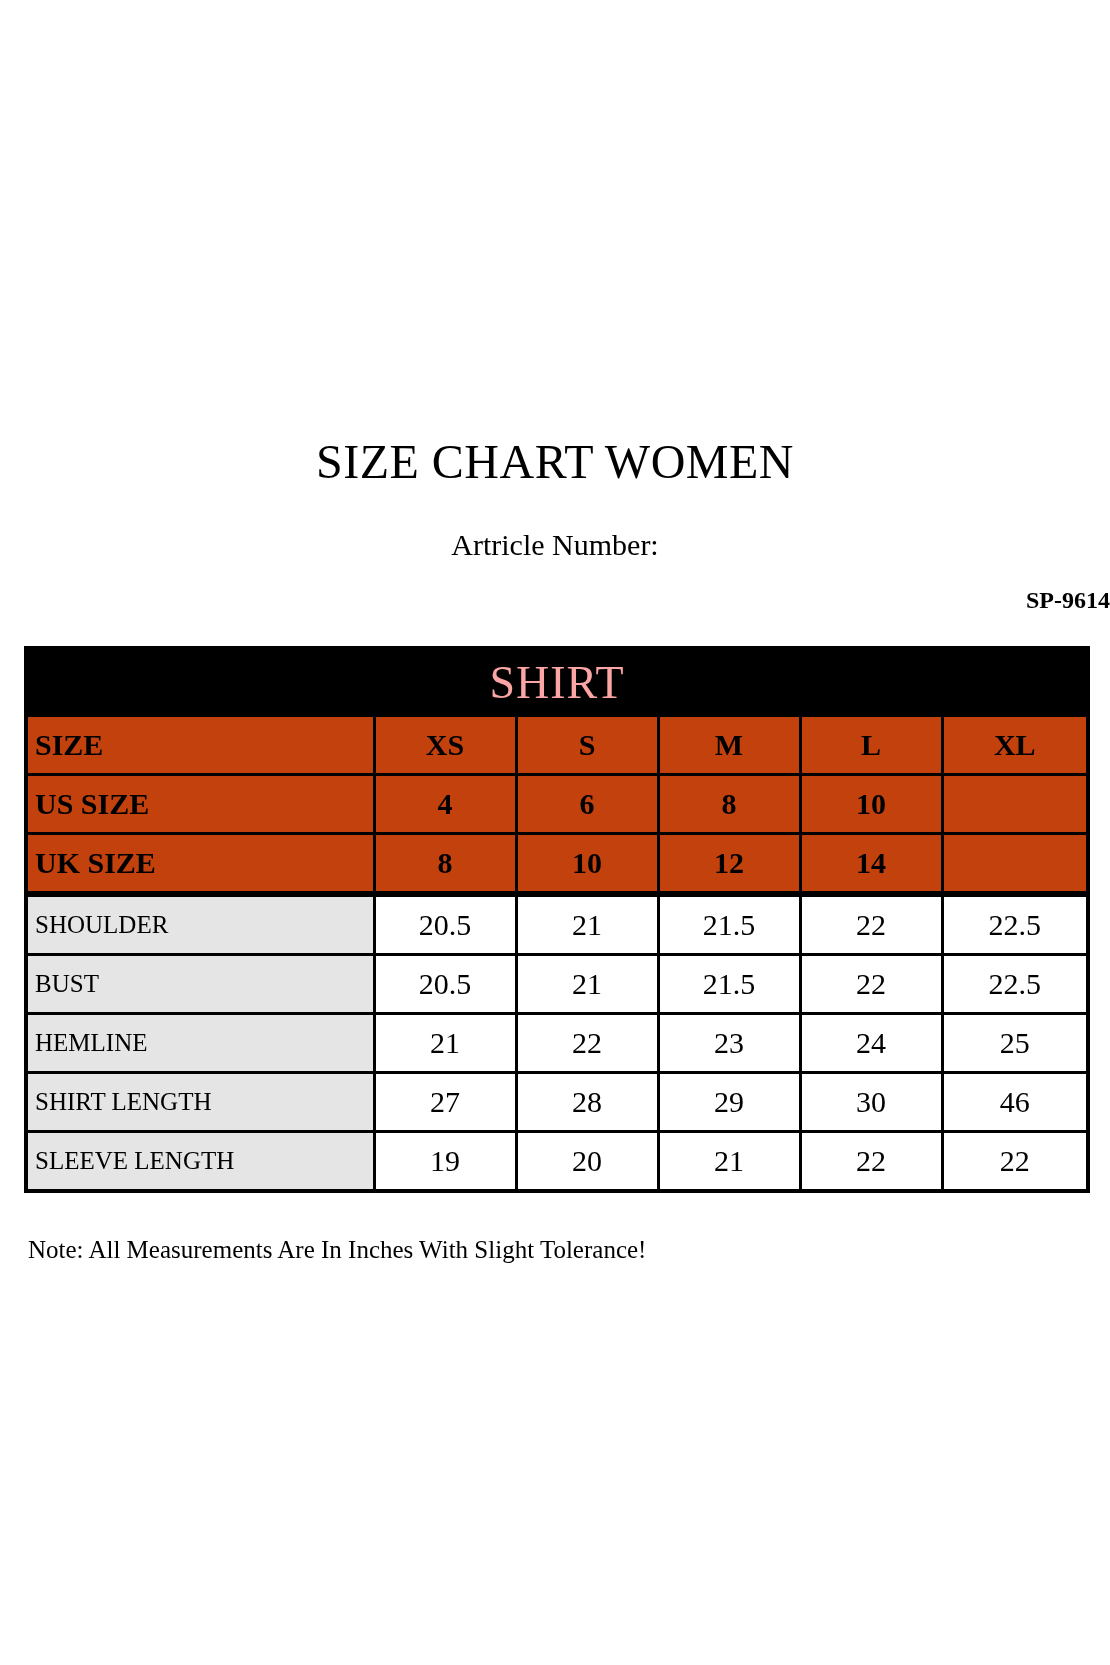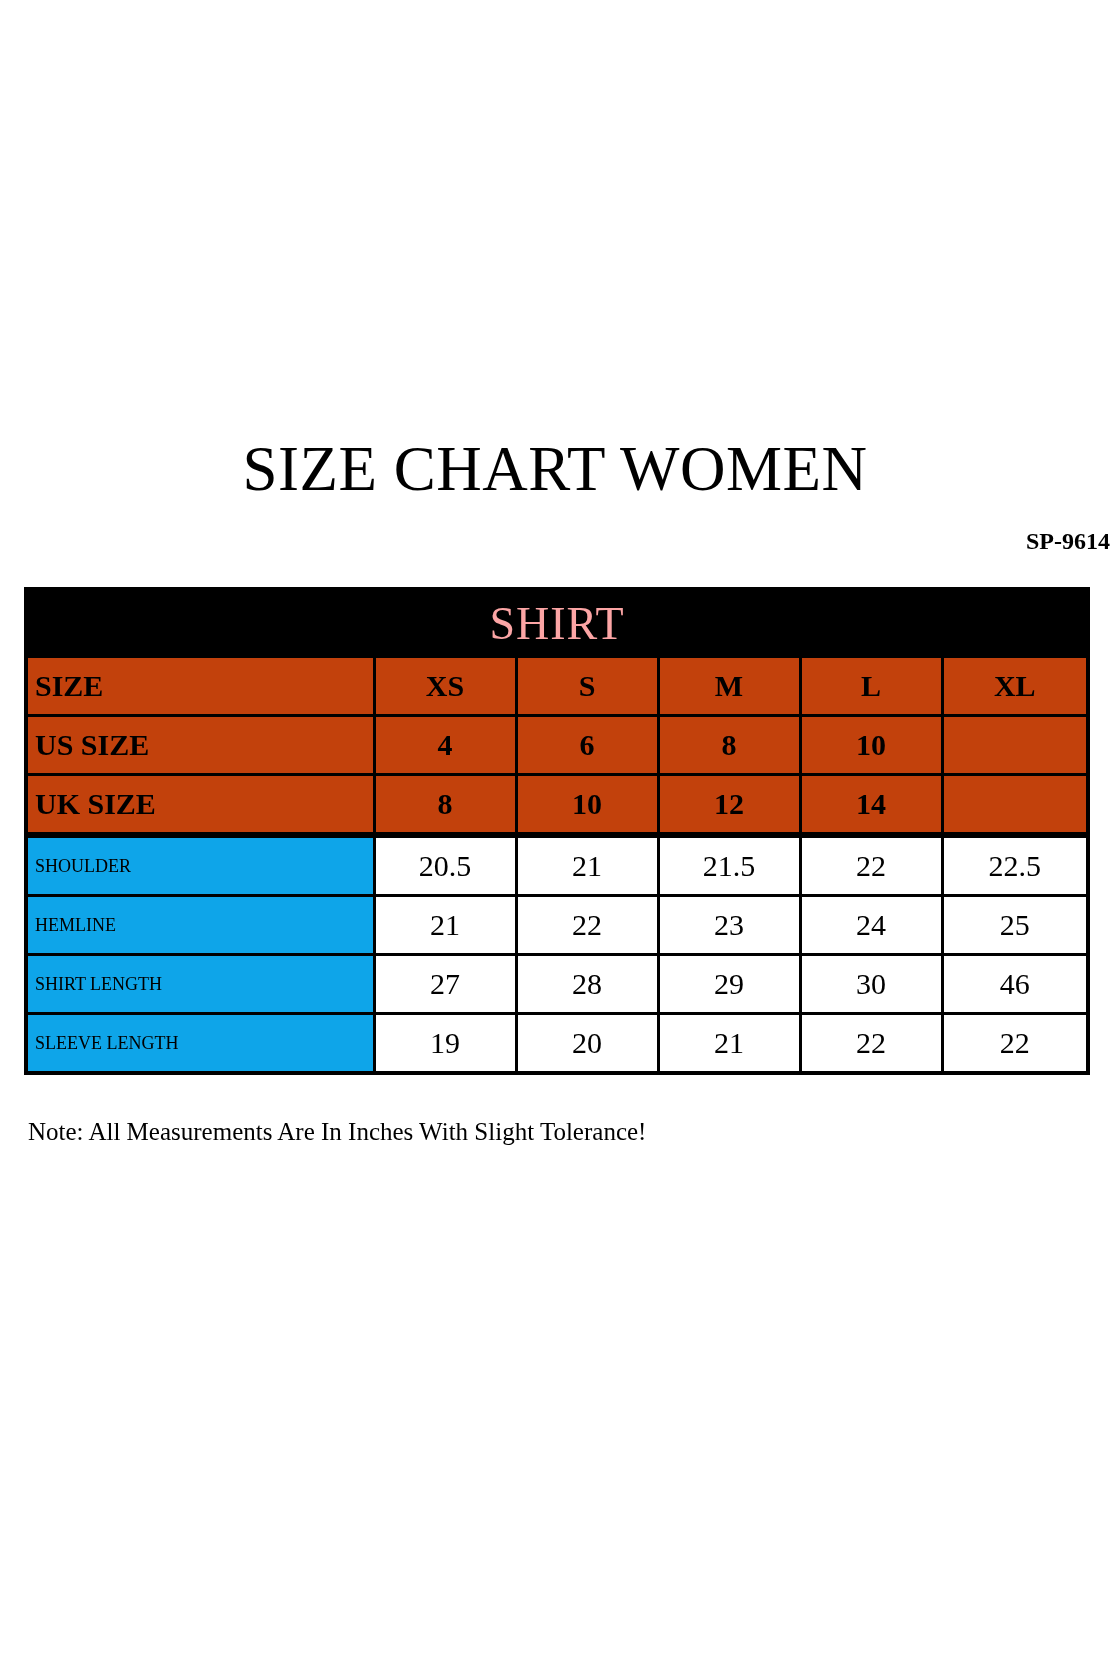--- a/index.html
+++ b/index.html
@@ -16,21 +16,21 @@
   }
   .page {
     position: relative;
     width: 1110px;
     height: 1665px;
     background: #ffffff;
   }
   .title {
     margin: 438px 0 4px 0;
     text-align: center;
-    font-size: 63px;
+    font-size: 48px;
     font-weight: 400;
     line-height: 1;
     letter-spacing: 0.5px;
   }
   .article-label {
     margin: 44px 0 0 0;
     text-align: center;
     font-size: 30px;
     font-weight: 400;
     line-height: 1;
@@ -78,37 +78,38 @@
   }
   tr.size-row-last td {
     border-bottom-width: 6px;
   }
   tr.measure-row td {
     background: #ffffff;
     font-weight: 400;
     font-size: 30px;
   }
   tr.measure-row td.label {
-    background: #0ea5e9;
-    font-size: 18px;
+    background: #e5e5e5;
+    font-size: 25px;
   }
   .note {
     margin: 42px 0 8px 28px;
     font-size: 25px;
     font-weight: 400;
     line-height: 1.2;
   }
 </style>
 </head>
 <body>
 
 <div class="page">
 
   <h1 class="title">SIZE CHART WOMEN</h1>
 
+  <p class="article-label">Artricle Number:</p>
   <p class="article-number">SP-9614</p>
 
   <table class="size-chart">
     <colgroup>
       <col style="width:348px">
       <col style="width:142px">
       <col style="width:142px">
       <col style="width:142px">
       <col style="width:142px">
       <col style="width:146px">
@@ -145,20 +146,28 @@
       </tr>
       <tr class="measure-row">
         <td class="label">SHOULDER</td>
         <td>20.5</td>
         <td>21</td>
         <td>21.5</td>
         <td>22</td>
         <td>22.5</td>
       </tr>
       <tr class="measure-row">
+        <td class="label">BUST</td>
+        <td>20.5</td>
+        <td>21</td>
+        <td>21.5</td>
+        <td>22</td>
+        <td>22.5</td>
+      </tr>
+      <tr class="measure-row">
         <td class="label">HEMLINE</td>
         <td>21</td>
         <td>22</td>
         <td>23</td>
         <td>24</td>
         <td>25</td>
       </tr>
       <tr class="measure-row">
         <td class="label">SHIRT LENGTH</td>
         <td>27</td>

